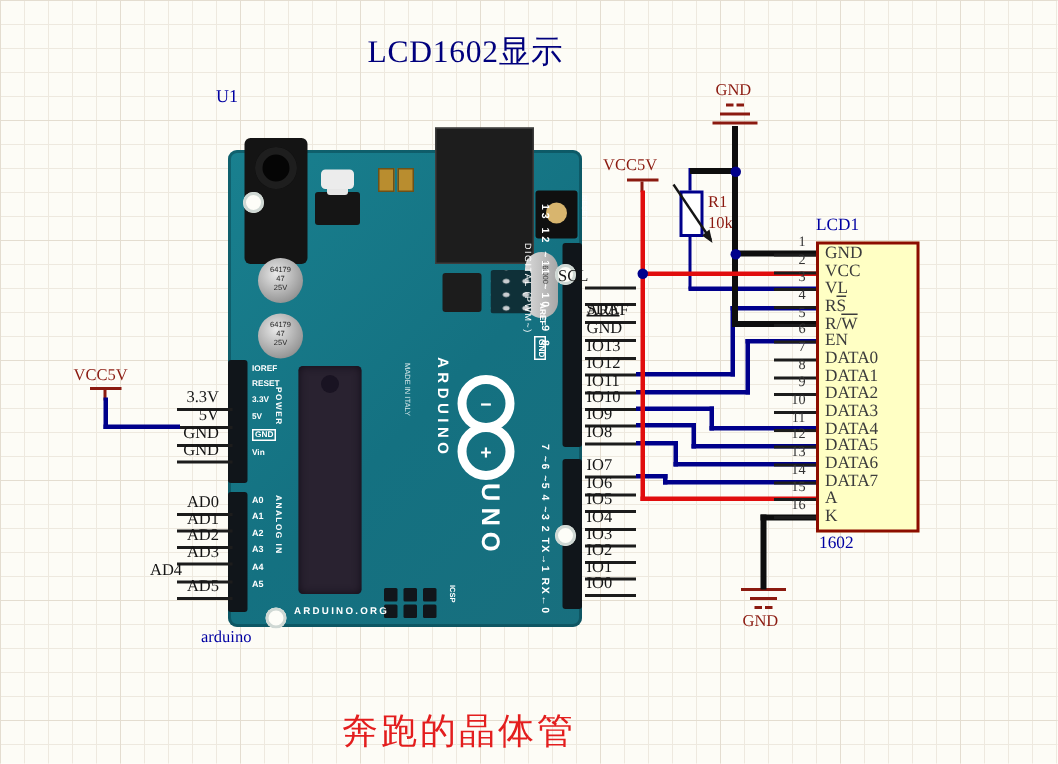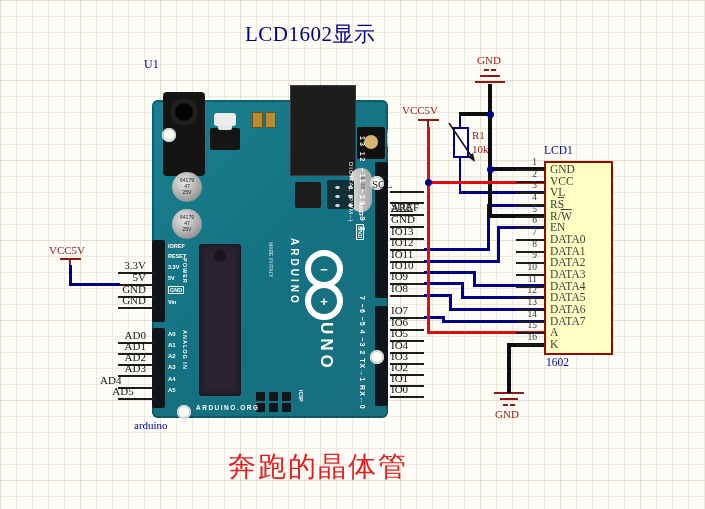--- a/index.html
+++ b/index.html
@@ -25,21 +25,21 @@
   .navy{background:#00008b;}
   .red{background:#e10d0d;}
   .blk{background:#0d0d0d;}
   .drbar{background:#8b1a10;}
   .dot{position:absolute;width:7px;height:7px;border-radius:50%;background:#00008c;}
   .lcd-box{position:absolute;left:544px;top:161px;width:69px;height:194px;
     background:#ffffc4;border:2px solid #8c0d00;box-sizing:border-box;}
   .lcd-pin{position:absolute;left:550px;font-size:11.5px;color:#3c3c3c;line-height:13px;}
   .lcd-num{position:absolute;left:517px;width:20px;text-align:right;font-size:9.5px;color:#333;}
   .ov{text-decoration:overline;}
-  .credit{font-size:28px;color:#e31e1e;letter-spacing:2px;}
+  .credit{font-size:24px;color:#e31e1e;letter-spacing:2px;margin-top:23px;}
   .watermark{font-family:"Liberation Sans",sans-serif;font-size:16.5px;font-weight:bold;
     color:#ffffff;text-shadow:2px 2px 0 rgba(75,75,75,.95);letter-spacing:1px;}
   
   .board{position:absolute;left:152px;top:100px;width:236px;height:318px;
     background:linear-gradient(135deg,#19808f 0%,#147181 55%,#186f7e 100%);
     border-radius:6px;box-shadow:inset 0 0 0 2px rgba(0,40,50,.35);}
   .board .abs{position:absolute;}
   .silk{color:#fff;font-family:"Liberation Sans",sans-serif;font-weight:bold;}
   .rot{transform:rotate(90deg);transform-origin:left top;white-space:nowrap;}
   .hdr{background:#10151a;border-radius:2px;}
@@ -158,21 +158,21 @@
   <div class="abs pin-lbl" style="left:100px;top:329px;width:46px;text-align:right;">AD0</div>
   <div class="stub" style="left:118px;top:342px;width:37px;"></div>
   <div class="abs pin-lbl" style="left:100px;top:340px;width:46px;text-align:right;">AD1</div>
   <div class="stub" style="left:118px;top:353px;width:37px;"></div>
   <div class="abs pin-lbl" style="left:100px;top:351px;width:46px;text-align:right;">AD2</div>
   <div class="stub" style="left:118px;top:364px;width:37px;"></div>
   <div class="abs pin-lbl" style="left:100px;top:362px;width:46px;text-align:right;">AD3</div>
   <div class="stub" style="left:118px;top:375px;width:37px;"></div>
   <div class="abs pin-lbl" style="left:100px;top:374px;width:46px;text-align:left;">AD4</div>
   <div class="stub" style="left:118px;top:387px;width:37px;"></div>
-  <div class="abs pin-lbl" style="left:100px;top:385px;width:46px;text-align:center;">AD5</div>
+  <div class="abs pin-lbl" style="left:100px;top:385px;width:46px;text-align:right;">AD5</div>
   <div class="stub" style="left:118px;top:398px;width:37px;"></div>
 
   <div class="abs r-lbl" style="left:372px;top:178px;">SCL</div>
   <div class="stub" style="left:390px;top:191px;width:34px;"></div>
   <div class="abs r-lbl" style="left:391px;top:200px;text-decoration:underline;">SDA</div>
   <div class="stub" style="left:390px;top:202px;width:34px;"></div>
   <div class="abs r-lbl" style="left:391px;top:201px;">AREF</div>
   <div class="stub" style="left:390px;top:214px;width:34px;"></div>
   <div class="abs r-lbl" style="left:391px;top:213px;">GND</div>
   <div class="stub" style="left:390px;top:226px;width:34px;"></div>

